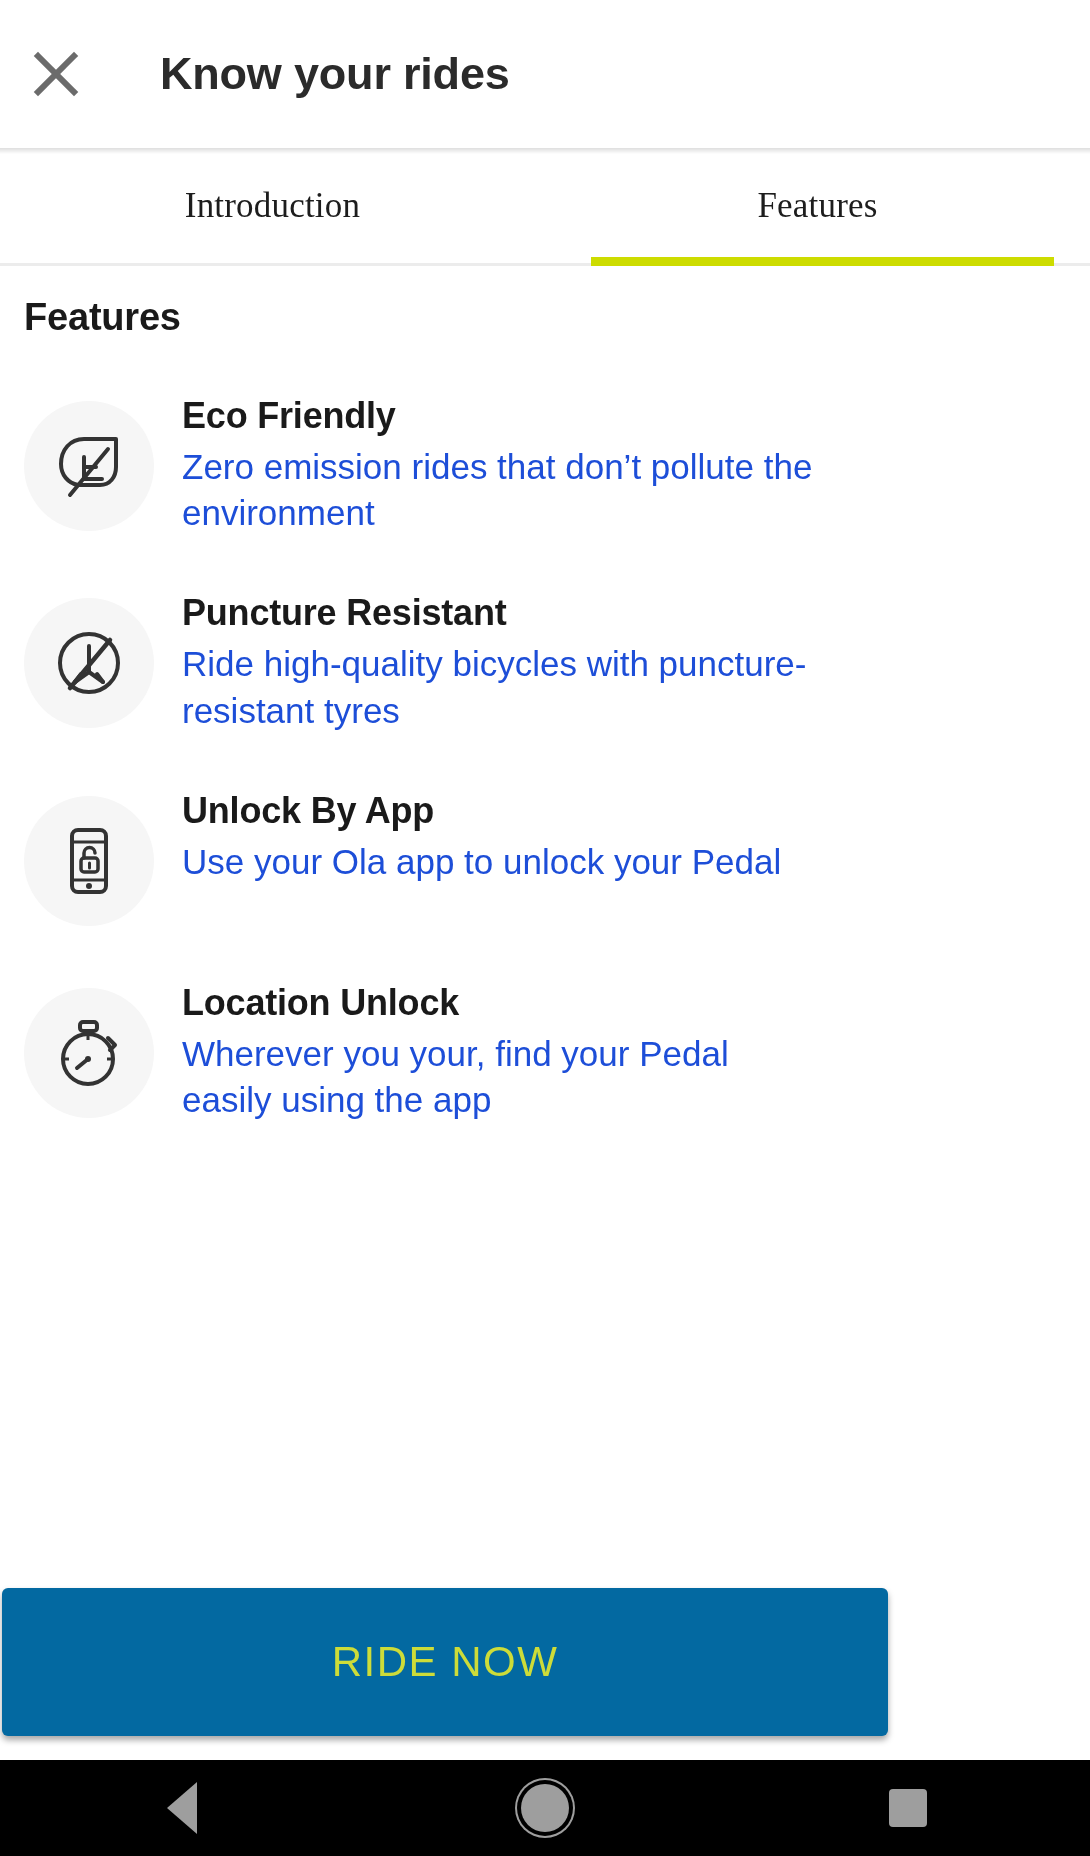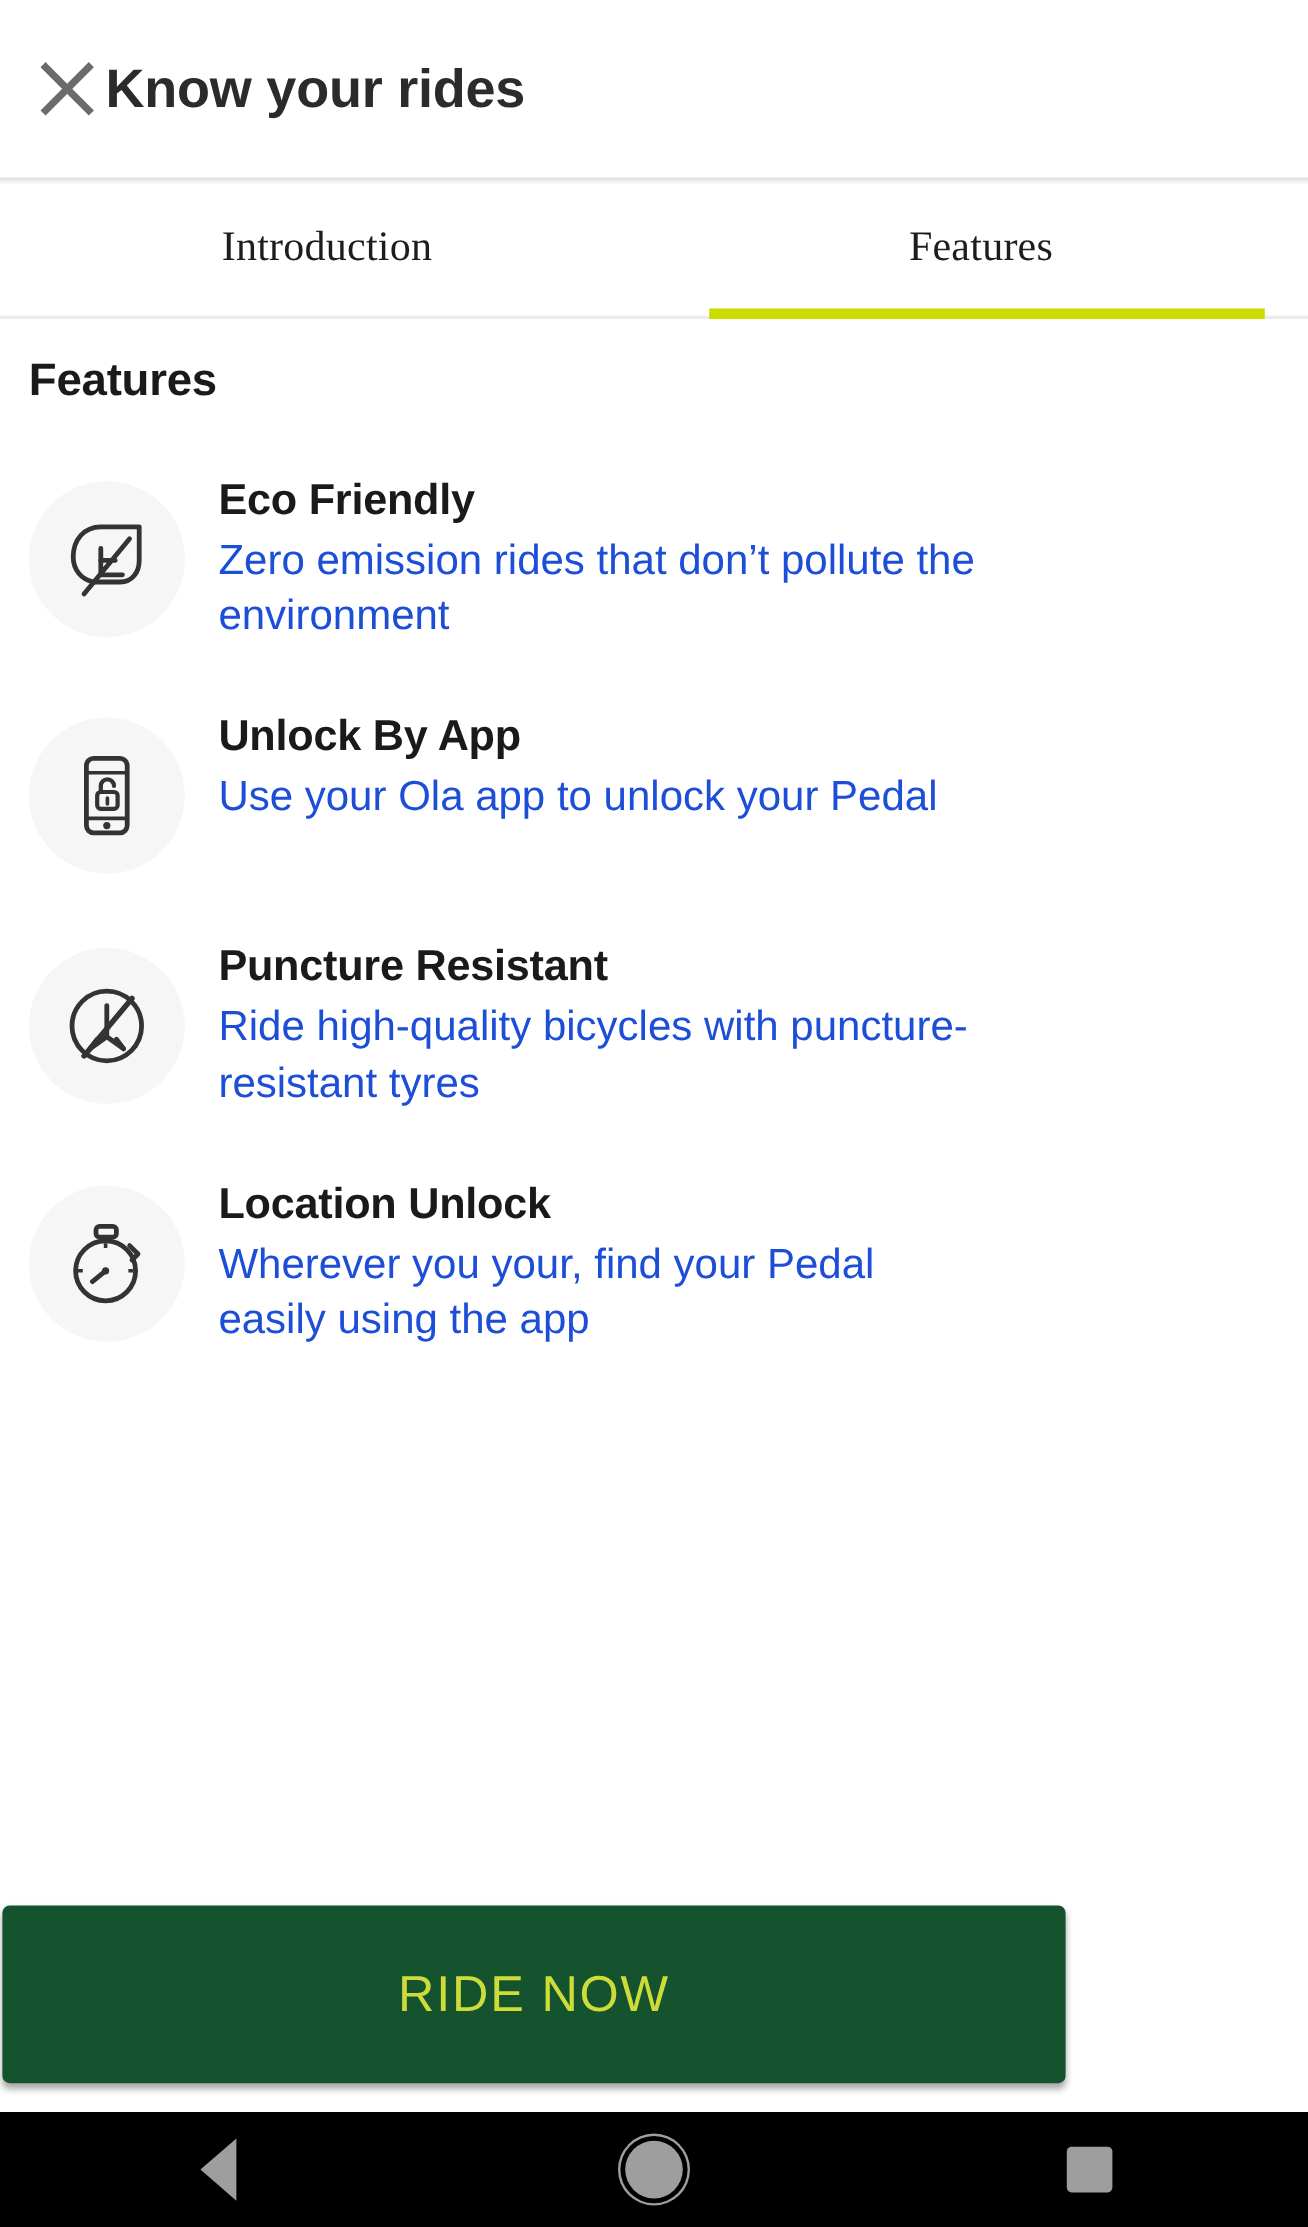--- a/index.html
+++ b/index.html
@@ -47,20 +47,21 @@
     flex: 0 0 64px;
     cursor: pointer;
   }
   .close-btn svg { display: block; }
 
   .appbar-title {
     font-size: 45px;
     font-weight: bold;
     color: #2b2b2b;
     letter-spacing: -0.2px;
+    margin-left: 72px;
     white-space: nowrap;
   }
 
   
   .tabs {
     position: relative;
     height: 118px;
     flex: 0 0 118px;
     display: flex;
     background: #ffffff;
@@ -157,21 +158,21 @@
     right: 0;
     bottom: 96px;
     height: 190px;
     background: #ffffff;
     padding: 18px 12px 22px 2px;
     z-index: 10;
   }
   .cta-button {
     width: 886px;
     height: 148px;
-    background: #14532d;
+    background: #0369a1;
     border-radius: 6px;
     display: flex;
     align-items: center;
     justify-content: center;
     cursor: pointer;
     box-shadow: 0 4px 6px rgba(0,0,0,0.35);
   }
   .cta-label {
     color: #cddc39;
     font-size: 42px;
@@ -252,54 +253,54 @@
             <path d="M66 12 H34 C20 12 11 23 11 37 C11 48 18 56 28 58 H50 C60 58 66 50 66 40 Z" fill="none" stroke="#333" stroke-width="4" stroke-linejoin="round"></path>
             <line x1="58" y1="22" x2="20" y2="68" stroke="#333" stroke-width="4" stroke-linecap="round"></line>
             <line x1="34" y1="30" x2="34" y2="52" stroke="#333" stroke-width="4" stroke-linecap="round"></line>
             <line x1="34" y1="52" x2="52" y2="52" stroke="#333" stroke-width="4" stroke-linecap="round"></line>
             <line x1="34" y1="40" x2="46" y2="40" stroke="#333" stroke-width="4" stroke-linecap="round"></line>
           </svg>
         </div>
         <div class="feature-text">
           <div class="feature-title">Eco Friendly</div>
           <div class="feature-desc">Zero emission rides that don’t pollute the environment</div>
+        </div>
+      </div>
+
+      <div class="feature-row">
+        <div class="feature-icon">
+          <svg width="78" height="78" viewBox="0 0 78 78">
+            <circle cx="39" cy="39" r="29" fill="none" stroke="#333" stroke-width="4"></circle>
+            <path d="M39 22 L39 48" fill="none" stroke="#333" stroke-width="4" stroke-linecap="round"></path>
+            <path d="M39 48 L25 58 M39 48 L53 58" fill="none" stroke="#333" stroke-width="4" stroke-linecap="round"></path>
+            <path d="M25 58 L31 50 M53 58 L47 50" fill="none" stroke="#333" stroke-width="4" stroke-linecap="round"></path>
+            <line x1="60" y1="16" x2="20" y2="64" stroke="#333" stroke-width="4.5" stroke-linecap="round"></line>
+          </svg>
+        </div>
+        <div class="feature-text">
+          <div class="feature-title">Puncture Resistant</div>
+          <div class="feature-desc">Ride high-quality bicycles with puncture-resistant tyres</div>
         </div>
       </div>
 
       <div class="feature-row">
         <div class="feature-icon">
           <svg width="78" height="78" viewBox="0 0 78 78">
             <rect x="22" y="8" width="34" height="62" rx="6" fill="none" stroke="#333" stroke-width="4"></rect>
             <line x1="22" y1="20" x2="56" y2="20" stroke="#333" stroke-width="3"></line>
             <line x1="22" y1="58" x2="56" y2="58" stroke="#333" stroke-width="3"></line>
             <circle cx="39" cy="64" r="3" fill="#333"></circle>
             <rect x="31" y="36" width="17" height="14" rx="3" fill="none" stroke="#333" stroke-width="3.5"></rect>
             <path d="M34 36 V31 a5.5 5.5 0 0 1 11 0" fill="none" stroke="#333" stroke-width="3.5" stroke-linecap="round"></path>
             <line x1="39.5" y1="41" x2="39.5" y2="46" stroke="#333" stroke-width="3" stroke-linecap="round"></line>
           </svg>
         </div>
         <div class="feature-text">
           <div class="feature-title">Unlock By App</div>
           <div class="feature-desc">Use your Ola app to unlock your Pedal</div>
-        </div>
-      </div>
-
-      <div class="feature-row">
-        <div class="feature-icon">
-          <svg width="78" height="78" viewBox="0 0 78 78">
-            <circle cx="39" cy="39" r="29" fill="none" stroke="#333" stroke-width="4"></circle>
-            <path d="M39 22 L39 48" fill="none" stroke="#333" stroke-width="4" stroke-linecap="round"></path>
-            <path d="M39 48 L25 58 M39 48 L53 58" fill="none" stroke="#333" stroke-width="4" stroke-linecap="round"></path>
-            <path d="M25 58 L31 50 M53 58 L47 50" fill="none" stroke="#333" stroke-width="4" stroke-linecap="round"></path>
-            <line x1="60" y1="16" x2="20" y2="64" stroke="#333" stroke-width="4.5" stroke-linecap="round"></line>
-          </svg>
-        </div>
-        <div class="feature-text">
-          <div class="feature-title">Puncture Resistant</div>
-          <div class="feature-desc">Ride high-quality bicycles with puncture-resistant tyres</div>
         </div>
       </div>
 
       <div class="feature-row">
         <div class="feature-icon">
           <svg width="78" height="78" viewBox="0 0 78 78">
             <circle cx="38" cy="45" r="25" fill="none" stroke="#333" stroke-width="4"></circle>
             <rect x="30" y="8" width="17" height="9" rx="3" fill="none" stroke="#333" stroke-width="4"></rect>
             <line x1="38" y1="17" x2="38" y2="21" stroke="#333" stroke-width="4"></line>
             <path d="M58 24 l7 7 -5 5" fill="none" stroke="#333" stroke-width="4" stroke-linecap="round" stroke-linejoin="round"></path>

